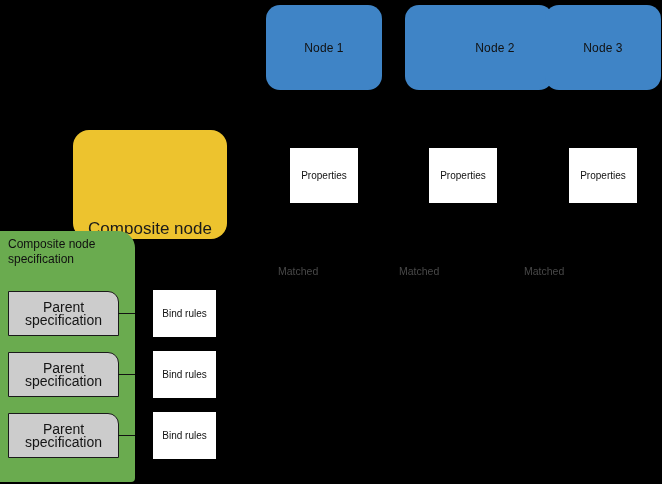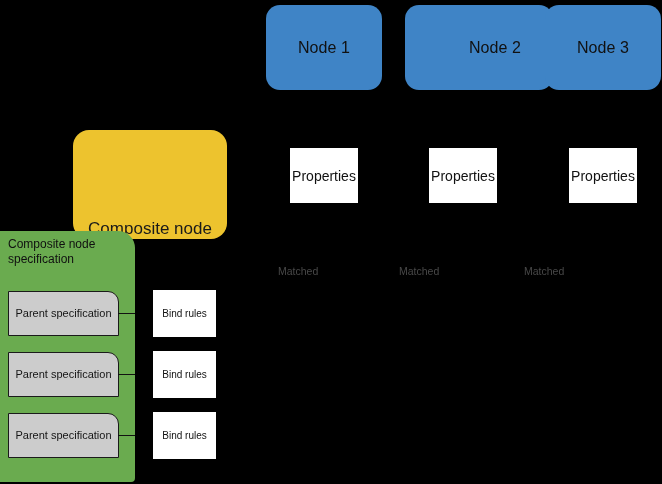--- a/index.html
+++ b/index.html
@@ -24,21 +24,21 @@
     position: absolute;
     width: 116px;
     height: 85px;
     background: #3f84c6;
     border-radius: 14px;
     display: flex;
     align-items: center;
     justify-content: center;
   }
   .node-box .node-label {
-    font-size: 16px;
+    font-size: 12px;
     color: #111111;
     font-family: "Liberation Sans", sans-serif;
     letter-spacing: 0.1px;
   }
   #node-1 { left: 266px; top: 5px; }
   #node-2 { left: 405px; top: 5px; padding-left: 32px; }
   #node-3 { left: 545px; top: 5px; }
 
   
   #composite-node {
@@ -90,21 +90,21 @@
     background: #cccccc;
     border: 1.5px solid #1a1a1a;
     border-top-right-radius: 11px;
     box-sizing: border-box;
     display: flex;
     align-items: center;
     justify-content: center;
     text-align: center;
   }
   .parent-spec .ps-label {
-    font-size: 11px;
+    font-size: 14px;
     line-height: 12.5px;
     color: #151515;
   }
   #parent-spec-1 { top: 60px; }
   #parent-spec-2 { top: 121px; }
   #parent-spec-3 { top: 182px; }
 
   
   .spec-connector {
     position: absolute;
@@ -142,21 +142,21 @@
     position: absolute;
     top: 148px;
     width: 68px;
     height: 55px;
     background: #ffffff;
     display: flex;
     align-items: center;
     justify-content: center;
   }
   .properties-box .prop-label {
-    font-size: 14px;
+    font-size: 10px;
     color: #111111;
   }
   #properties-1 { left: 290px; }
   #properties-2 { left: 429px; }
   #properties-3 { left: 569px; }
 
   
   .matched-label {
     position: absolute;
     top: 265px;

